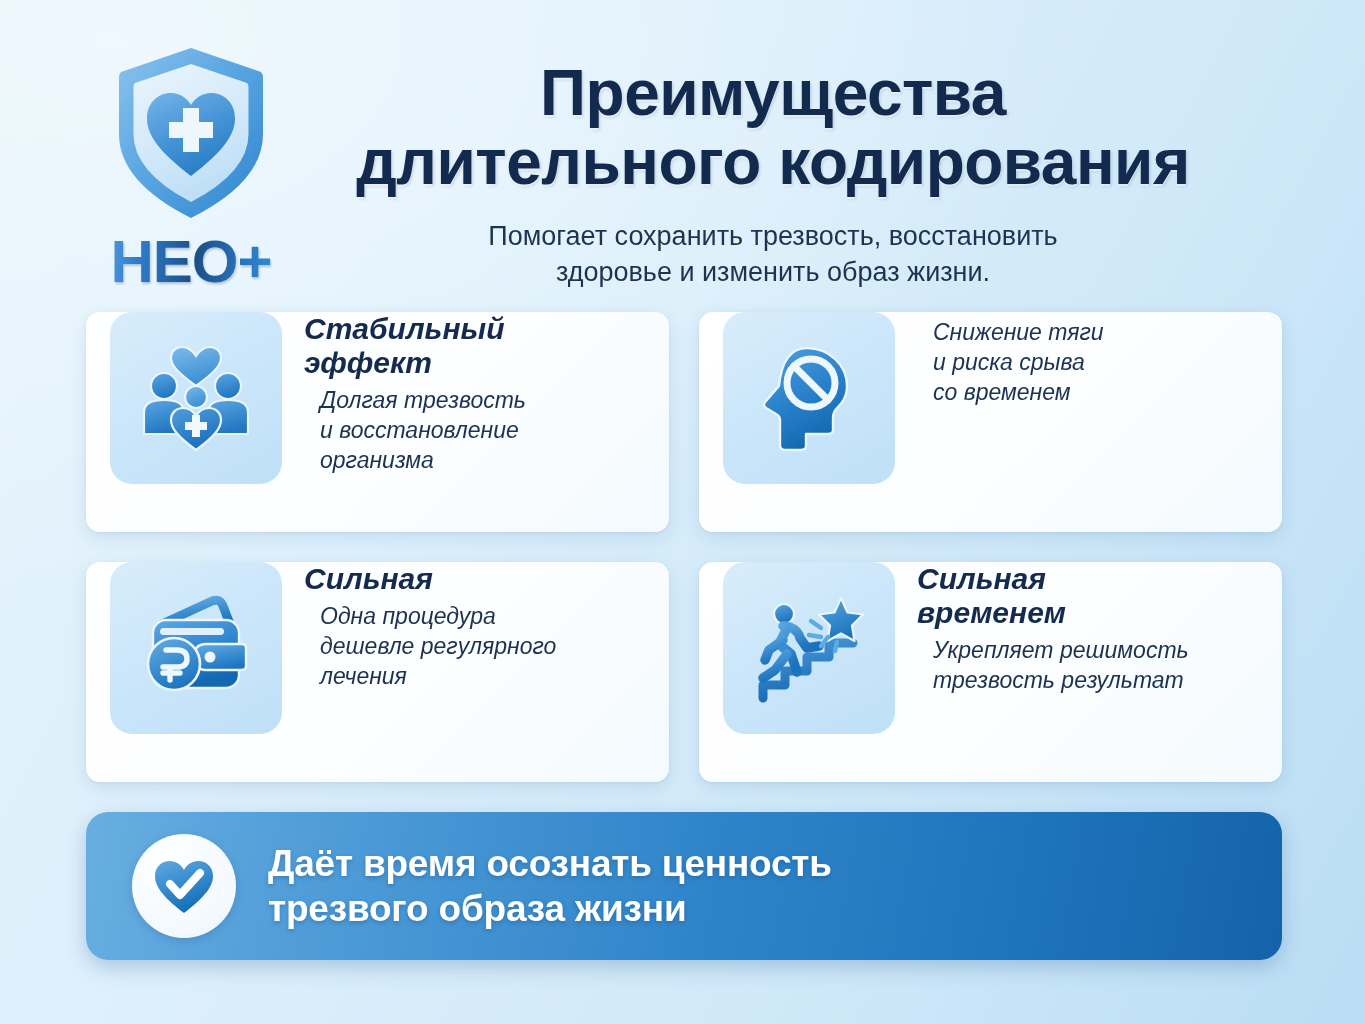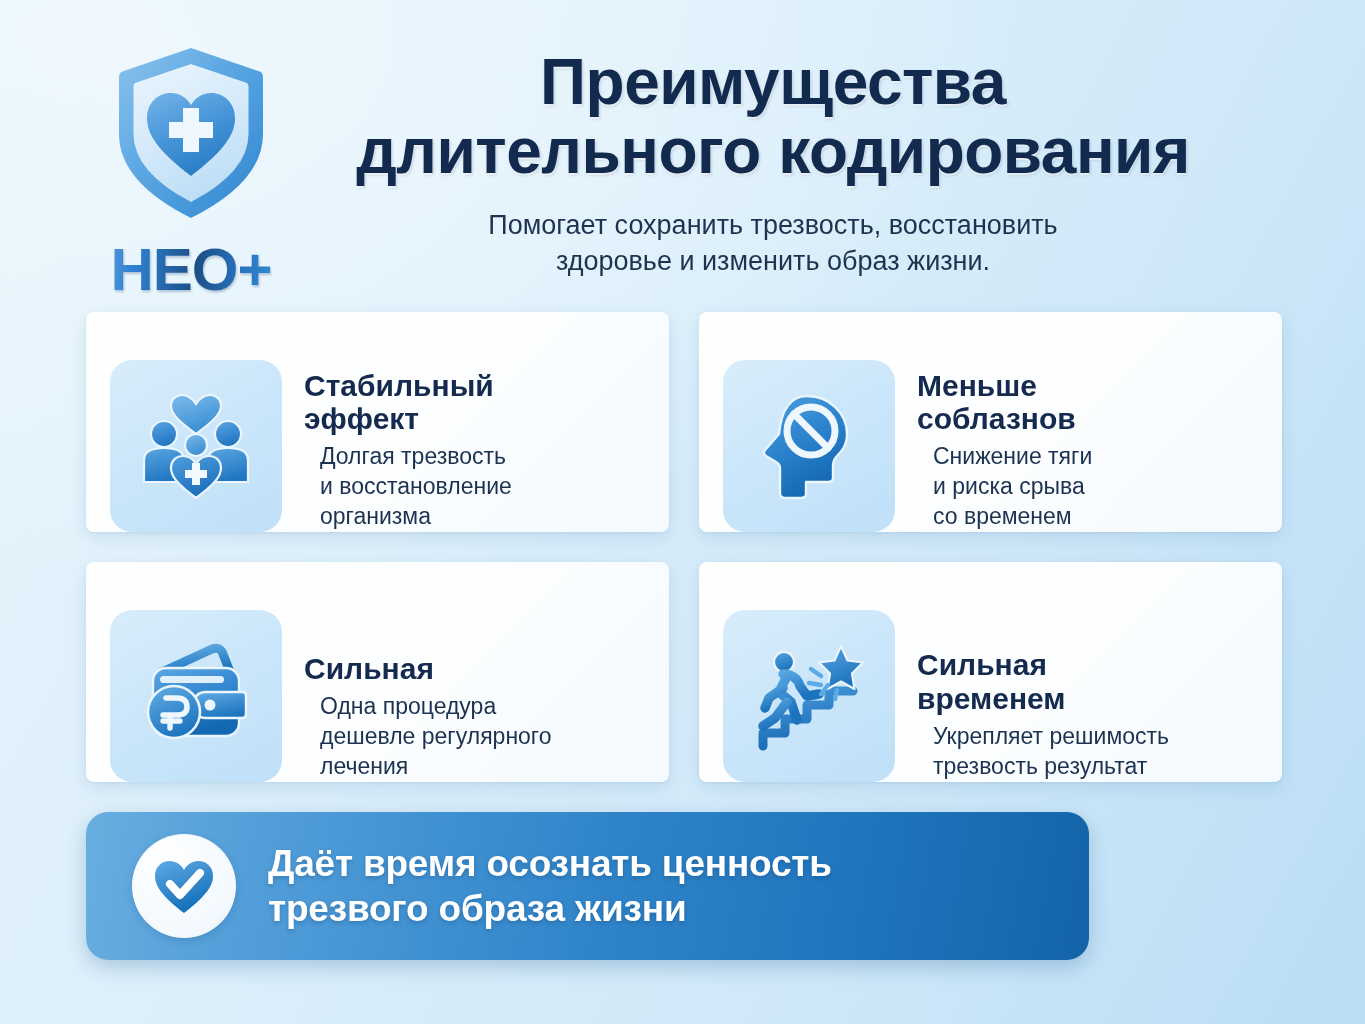--- a/index.html
+++ b/index.html
@@ -40,42 +40,42 @@
     top: 42px;
     width: 230px;
     text-align: center;
   }
   #shield-wrap {
     width: 160px;
     height: 182px;
     margin: 0 auto;
   }
   #brand-wordmark {
-    margin-top: 16px;
+    margin-top: 8px;
     font-size: 60px;
     font-weight: 700;
     line-height: 1;
     letter-spacing: -1px;
     background: linear-gradient(96deg, #7fb4e4 0%, #2f7fd0 26%, #1c4f86 52%, #2a77c4 74%, #3aa7dd 100%);
     -webkit-background-clip: text;
     background-clip: text;
     color: transparent;
     -webkit-text-fill-color: transparent;
     filter: drop-shadow(1px 2px 1px rgba(30,70,120,.28));
   }
 
   #title-block {
     position: absolute;
     left: 268px;
     top: 0;
     width: 1010px;
     text-align: center;
   }
   #page-title {
-    margin: 4px;
+    margin: 15px;
     padding-top: 44px;
     font-size: 64px;
     line-height: 1.08;
     font-weight: 700;
     color: #132a4f;
     letter-spacing: -0.5px;
     text-shadow: 0 2px 1px rgba(255,255,255,.65), 1px 2px 3px rgba(25,55,100,.22);
     white-space: pre-line;
   }
   #page-subtitle {
@@ -95,26 +95,27 @@
     width: 1196px;
     display: grid;
     grid-template-columns: 583px 583px;
     grid-template-rows: 220px 220px;
     column-gap: 30px;
     row-gap: 30px;
   }
   .card {
     position: relative;
     display: flex;
-    align-items: flex-end;
+    align-items: flex-start;
     background: linear-gradient(135deg, #ffffff 0%, #fdfeff 50%, #f4fafe 100%);
-    border-radius: 8px;
+    border-radius: 14px;
     box-shadow: 0 6px 18px rgba(60,115,170,.14), 0 1px 3px rgba(60,115,170,.10);
     padding: 0 26px 0 24px;
     box-sizing: border-box;
+    font-style: italic;
   }
   .card-icon {
     flex: 0 0 auto;
     width: 172px;
     height: 172px;
     border-radius: 22px;
     background: linear-gradient(150deg, #d8edfb 0%, #cbe6fa 46%, #bfe0f8 100%);
     display: flex;
     align-items: center;
     justify-content: center;
@@ -137,21 +138,21 @@
     font-weight: 400;
     color: #1c3251;
     white-space: pre-line;
   }
 
   
   #banner {
     position: absolute;
     left: 86px;
     top: 812px;
-    width: 1003px;
+    width: 1196px;
     height: 148px;
     border-radius: 22px;
     background: linear-gradient(100deg, #68aee0 0%, #4f9cd8 20%, #2f84c9 52%, #1e72ba 80%, #1463a9 100%);
     box-shadow: 0 7px 20px rgba(40,95,150,.28);
     display: flex;
     align-items: center;
     padding-left: 46px;
     box-sizing: border-box;
   }
   #banner-badge {
@@ -268,22 +269,20 @@
               <stop offset="55%" stop-color="#2a82cc"></stop>
               <stop offset="100%" stop-color="#1468b1"></stop>
             </linearGradient>
           </defs>
           <path d="M58 10 C80 10 98 27 98 48 C98 60 92 66 88 70 C85 73 84 76 84 80 L84 92 Q84 96 79 96 L57 96 L57 108 Q57 112 52 112 L36 112 Q31 112 31 107 L31 82 Q31 78 27 76 L17 70 Q13 67 17 63 L30 48 C32 27 40 10 58 10 Z" fill="url(#g2a)" stroke="#eaf5fd" stroke-width="2.4" stroke-linejoin="round"></path>
           <circle cx="62" cy="45" r="24" fill="none" stroke="#eef7fe" stroke-width="7"></circle>
           <line x1="45" y1="28" x2="79" y2="62" stroke="#eef7fe" stroke-width="7" stroke-linecap="round"></line>
         </svg>
       </div>
       <div class="card-text">
-        <h2 class="card-title">Меньше
-соблазнов</h2>
         <p class="card-desc">Снижение тяги
 и риска срыва
 со временем</p>
       </div>
     </div>
 
     <div class="card">
       <div class="card-icon">
         <svg viewBox="0 0 120 120" width="120" height="120" aria-hidden="true">
           <defs>

